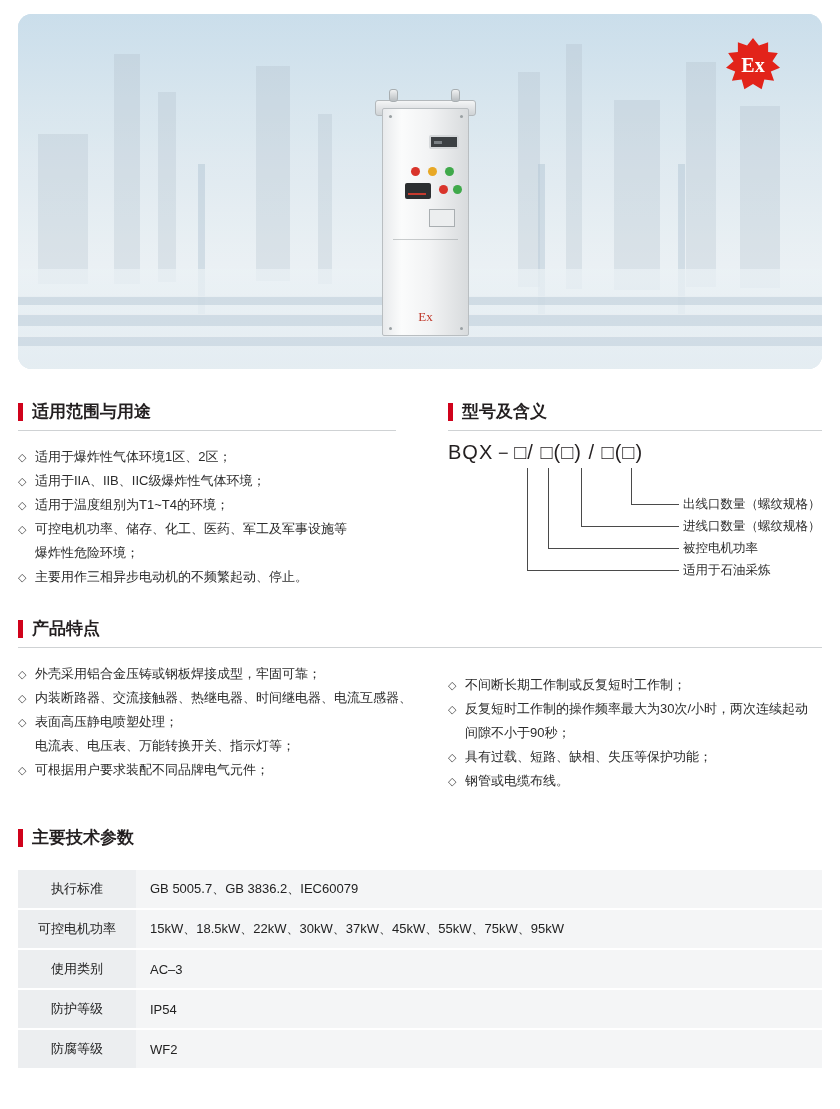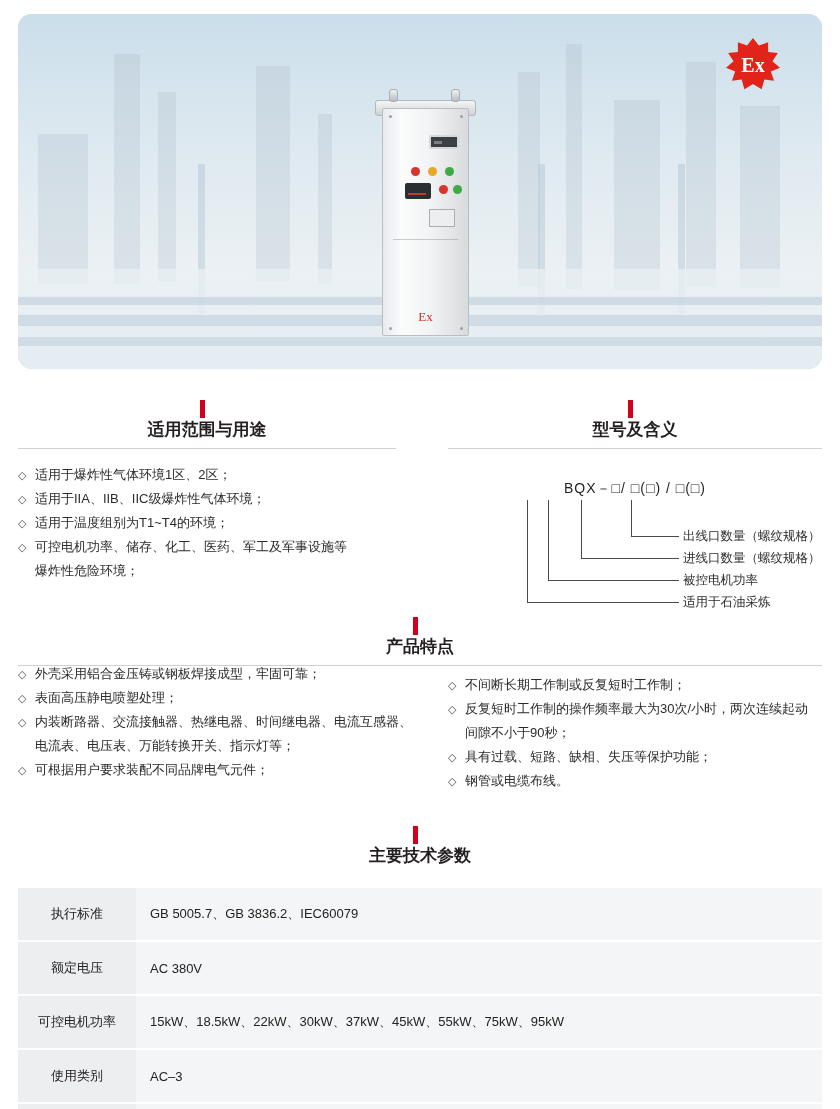--- a/index.html
+++ b/index.html
@@ -111,21 +111,20 @@
     font-family: "Liberation Serif", serif;
   }
   .cab-seam { position:absolute; left:10px; right:10px; height:1px; background: rgba(150,155,158,0.5); }
   .cab-bolt { position:absolute; width:3px; height:3px; border-radius:50%; background:#9aa0a3; }
 
   
   .sec-head {
     display: flex; align-items: center;
     font-size: 17px; font-weight: bold; color: #231f20;
     padding-bottom: 7px;
-    flex-direction: column;
   }
   .sec-head .bar {
     width: 5px; height: 18px; background: #d0021b; margin-right: 9px;
   }
   .sec-rule { height: 1px; background: #cfd2d4; }
 
   
   .cols { position: absolute; left: 18px; top: 400px; width: 804px; }
   .col-left  { position: absolute; left: 0;   top: 0; width: 378px; }
   .col-right { position: absolute; left: 430px; top: 0; width: 374px; }
@@ -138,24 +137,23 @@
   ul.diamond li:before {
     content: "\25C7";
     position: absolute; left: 0; top: 0;
     font-size: 11px; color: #4a4a4a;
   }
   ul.diamond li.cont { padding-left: 17px; }
   ul.diamond li.cont:before { content: ""; }
 
   
   .model-code {
-    font-size: 14px; letter-spacing: 1px; margin-top: 31px;
+    font-size: 20px; letter-spacing: 1px; margin-top: 8px;
     font-family: "Liberation Sans", sans-serif;
     color: #231f20;
-    text-align: center;
   }
   .model-diagram { position: relative; height: 140px; margin-top: 2px; }
   .model-diagram .vline { position: absolute; width: 1px; background: #4a4a4a; }
   .model-diagram .hline { position: absolute; height: 1px; background: #4a4a4a; }
   .model-diagram .mlabel {
     position: absolute; font-size: 12.5px; color: #2b2b2b; white-space: nowrap;
   }
 
   
   .features { position: absolute; left: 18px; top: 617px; width: 804px; }
@@ -163,21 +161,21 @@
   .feat-right { position: absolute; left: 430px; top: 42px; width: 400px; }
 
   
   .specs { position: absolute; left: 18px; top: 826px; width: 804px; }
   table.spec {
     width: 100%; border-collapse: collapse; margin-top: 14px;
     font-size: 13px;
   }
   table.spec tr { border-bottom: 1px solid #ffffff; }
   table.spec td {
-    padding: 17px 0; vertical-align: middle;
+    padding: 10px 0; vertical-align: middle;
   }
   table.spec td.k {
     width: 118px; background: #eceef0; text-align: center; color: #222;
     border-bottom: 2px solid #fff;
   }
   table.spec td.v {
     background: #f4f5f6; padding-left: 14px; color: #222;
     border-bottom: 2px solid #fff;
   }
 </style>
@@ -243,20 +241,21 @@
       <span class="bar"></span>
       <span>适用范围与用途</span>
     </div>
     <div class="sec-rule"></div>
     <ul class="diamond">
       <li><span>适用于爆炸性气体环境1区、2区；</span></li>
       <li><span>适用于IIA、IIB、IIC级爆炸性气体环境；</span></li>
       <li><span>适用于温度组别为T1~T4的环境；</span></li>
       <li><span>可控电机功率、储存、化工、医药、军工及军事设施等</span></li>
       <li class="cont"><span>爆炸性危险环境；</span></li>
+      <li><span>主要用作三相异步电动机的不频繁起动、停止。</span></li>
     </ul>
   </div>
 
   <div class="col-right">
     <div class="sec-head">
       <span class="bar"></span>
       <span>型号及含义</span>
     </div>
     <div class="sec-rule"></div>
 
@@ -287,22 +286,22 @@
 <div class="features">
   <div class="sec-head">
     <span class="bar"></span>
     <span>产品特点</span>
   </div>
   <div class="sec-rule" style="width:804px;"></div>
 
   <div class="feat-left">
     <ul class="diamond">
       <li><span>外壳采用铝合金压铸或钢板焊接成型，牢固可靠；</span></li>
+      <li><span>内装断路器、交流接触器、热继电器、时间继电器、电流互感器、</span></li>
       <li><span>表面高压静电喷塑处理；</span></li>
-      <li><span>内装断路器、交流接触器、热继电器、时间继电器、电流互感器、</span></li>
       <li class="cont"><span>电流表、电压表、万能转换开关、指示灯等；</span></li>
       <li><span>可根据用户要求装配不同品牌电气元件；</span></li>
     </ul>
   </div>
 
   <div class="feat-right">
     <ul class="diamond">
       <li><span>不间断长期工作制或反复短时工作制；</span></li>
       <li><span>反复短时工作制的操作频率最大为30次/小时，两次连续起动</span></li>
       <li class="cont"><span>间隙不小于90秒；</span></li>
@@ -318,24 +317,20 @@
     <span>主要技术参数</span>
   </div>
 
   <table class="spec">
     <tbody>
       <tr>
         <td class="k">执行标准</td>
         <td class="v">GB 5005.7、GB 3836.2、IEC60079</td>
       </tr>
       <tr>
-        <td class="k">额定电压</td>
-        <td class="v">AC 380V</td>
-      </tr>
-      <tr>
         <td class="k">可控电机功率</td>
         <td class="v">15kW、18.5kW、22kW、30kW、37kW、45kW、55kW、75kW、95kW</td>
       </tr>
       <tr>
         <td class="k">使用类别</td>
         <td class="v">AC–3</td>
       </tr>
       <tr>
         <td class="k">防护等级</td>
         <td class="v">IP54</td>

